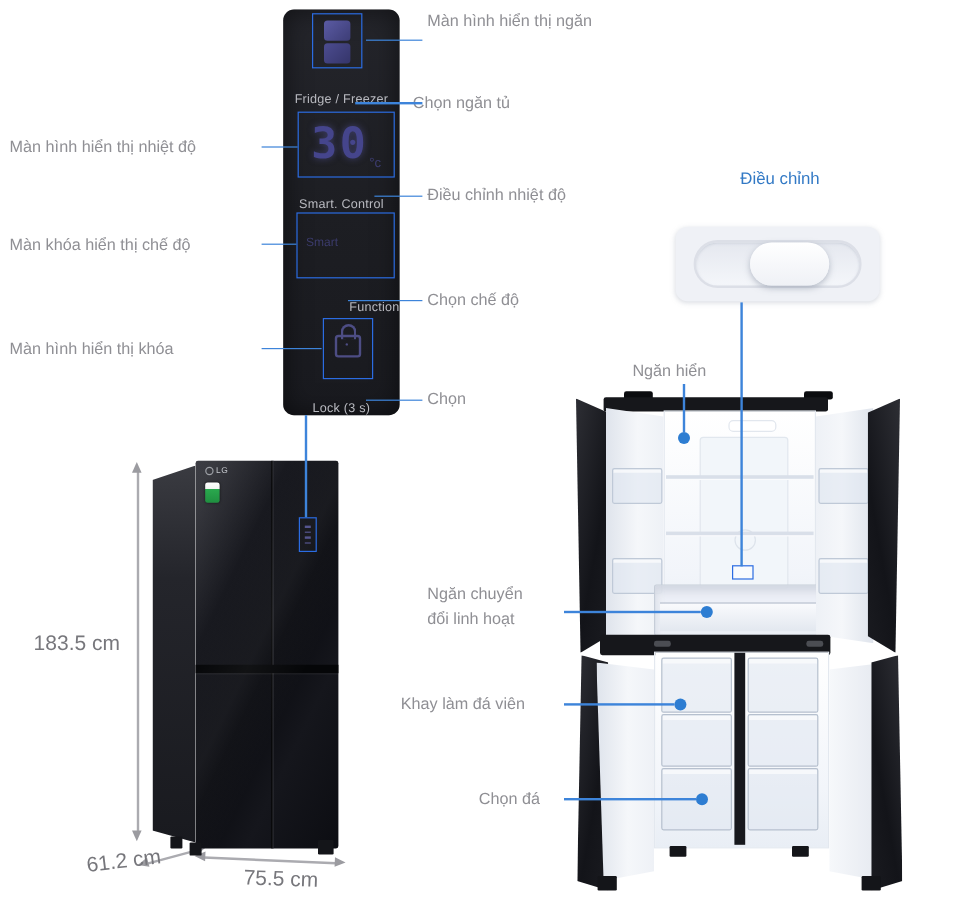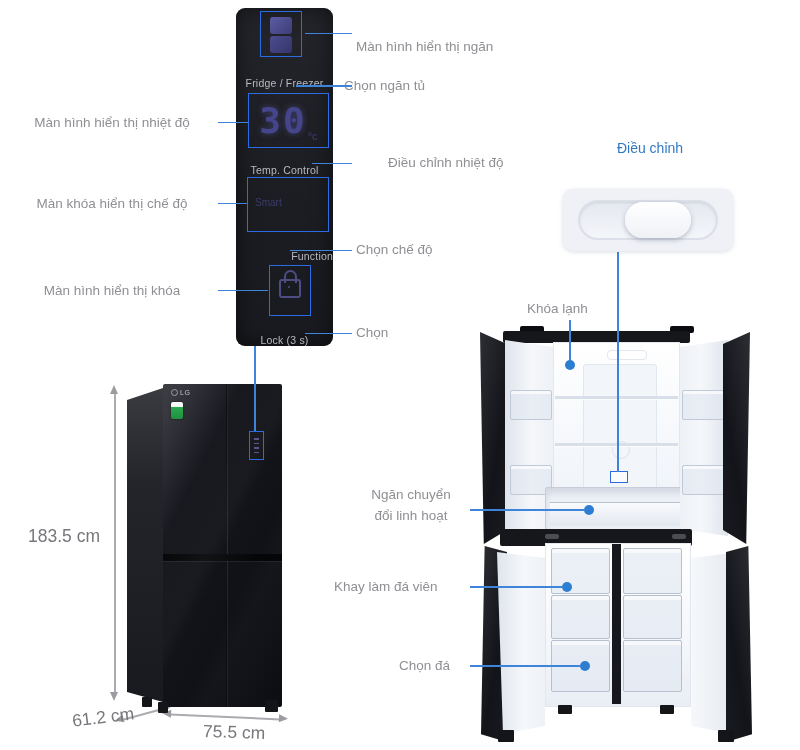--- a/index.html
+++ b/index.html
@@ -1,19 +1,19 @@
 <!DOCTYPE html>
 <html><head>
 <meta charset="utf-8">
 <style>
   html,body{margin:0;padding:0;}
   body{width:800px;height:750px;background:#ffffff;font-family:"Liberation Sans",sans-serif;position:relative;overflow:hidden;}
   
   .lbl{position:absolute;color:#8f8f94;font-size:13.5px;line-height:16px;white-space:nowrap;}
-  .lbl.right-align{text-align:center;white-space:normal;}
+  .lbl.right-align{text-align:left;white-space:normal;}
   .lbl-blue{position:absolute;color:#3279c5;font-size:14px;line-height:19px;text-align:center;}
   
   .hline{position:absolute;height:1.5px;background:#3d84da;z-index:7;}
   .vline{position:absolute;width:1.5px;background:#3d84da;z-index:7;}
   .dot{position:absolute;width:10px;height:10px;border-radius:50%;background:#2d7dd2;z-index:8;}
   .bluebox{position:absolute;border:1.5px solid #2b6ce2;z-index:6;}
   
   .panel{position:absolute;left:236px;top:8px;width:97px;height:338px;border-radius:9px;
          background:linear-gradient(180deg,#24252b 0%,#1d1e23 50%,#191a1f 100%);
          box-shadow:inset 0 0 22px rgba(0,0,0,.55);z-index:2;}
@@ -86,44 +86,44 @@
     <div style="position:absolute;left:9px;top:5px;">
       <div class="comp-rect" style="background:linear-gradient(135deg,#5b5ba4,#3d3d76);"></div>
       <div class="comp-rect" style="background:linear-gradient(135deg,#4c4c90,#35356a);margin-top:2px;"></div>
     </div>
   </div>
   <div class="p-lbl" style="top:69px;">Fridge / Freezer</div>
   <div class="pbox" style="left:12px;top:85px;width:81px;height:55px;display:flex;justify-content:center;align-items:center;">
     <span class="seg">30</span>
     <span class="seg-unit">°c</span>
   </div>
-  <div class="p-lbl" style="top:156px;">Temp. Control</div>
+  <div class="p-lbl" style="top:156px;">Smart. Control</div>
   <div class="pbox" style="left:11px;top:169px;width:82px;height:55px;">
     <span class="smart-txt">Smart</span>
   </div>
   <div class="p-lbl" style="top:242px;text-align:right;">Function</div>
   <div class="pbox" style="left:33px;top:257px;width:42px;height:51px;display:flex;justify-content:center;">
     <div class="padlock"></div>
   </div>
   <div class="p-lbl" style="top:326px;">Lock (3 s)</div>
 </div>
 
 <div class="hline" style="left:305px;top:32.5px;width:47px;"></div>
 <div class="hline" style="left:296px;top:85px;width:56px;"></div>
 <div class="hline" style="left:312px;top:162.5px;width:40px;"></div>
 <div class="hline" style="left:290px;top:249.5px;width:62px;"></div>
 <div class="hline" style="left:305px;top:332.5px;width:47px;"></div>
 <div class="hline" style="left:218px;top:121.5px;width:30px;"></div>
 <div class="hline" style="left:218px;top:202.5px;width:29px;"></div>
 <div class="hline" style="left:218px;top:289.5px;width:50px;"></div>
 <div class="vline" style="left:254px;top:346px;height:85px;"></div>
 
-<div class="lbl" style="left:356px;top:39px;">Màn hình hiển thị ngăn</div>
+<div class="lbl" style="left:356px;top:10px;">Màn hình hiển thị ngăn</div>
 <div class="lbl" style="left:344px;top:78px;">Chọn ngăn tủ</div>
-<div class="lbl" style="left:356px;top:155px;margin-left:32px;">Điều chỉnh nhiệt độ</div>
+<div class="lbl" style="left:356px;top:155px;">Điều chỉnh nhiệt độ</div>
 <div class="lbl" style="left:356px;top:242px;">Chọn chế độ</div>
 <div class="lbl" style="left:356px;top:325px;">Chọn</div>
 <div class="lbl right-align" style="left:8px;top:115px;width:208px;">Màn hình hiển thị nhiệt độ</div>
 <div class="lbl right-align" style="left:8px;top:196px;width:208px;">Màn khóa hiển thị chế độ</div>
 <div class="lbl right-align" style="left:8px;top:283px;width:208px;">Màn hình hiển thị khóa</div>
 
 <div class="lbl-blue" style="left:535px;top:139px;width:230px;">
   <div>Điều chỉnh</div>
 </div>
 <div class="slider">
@@ -170,21 +170,21 @@
   <div class="fdrawer" style="left:163px;top:295px;width:57px;height:42px;"></div>
   <div class="fdrawer" style="left:163px;top:340px;width:57px;height:50px;"></div>
   <div class="door-light" style="left:231px;top:250px;width:48px;height:184px;clip-path:polygon(0 8px,100% 2px,calc(100% - 6px) 100%,0 176px);background:linear-gradient(270deg,#e3e7ee,#f6f8fb);"></div>
   <div class="door-dark" style="left:266px;top:246px;width:26px;height:196px;clip-path:polygon(0 6px,86% 0,100% 96%,0 100%);background:linear-gradient(260deg,#2d2e34 0%,#131419 60%,#1a1b20 100%);"></div>
   <div class="foot" style="left:38px;top:430px;width:16px;height:12px;"></div>
   <div class="foot" style="left:258px;top:430px;width:16px;height:12px;"></div>
   <div class="foot" style="left:98px;top:405px;width:14px;height:9px;"></div>
   <div class="foot" style="left:200px;top:405px;width:14px;height:9px;"></div>
 </div>
 
-<div class="lbl" style="left:527px;top:301px;">Khóa lạnh</div>
+<div class="lbl" style="left:527px;top:301px;">Ngăn hiển</div>
 <div class="vline" style="left:569px;top:320px;height:40px;"></div>
 <div class="dot" style="left:565px;top:360px;"></div>
 
 <div class="lbl right-align" style="left:356px;top:484px;width:110px;line-height:21px;">
   <div>Ngăn chuyển</div>
   <div>đổi linh hoạt</div>
 </div>
 <div class="hline" style="left:470px;top:509px;width:114px;"></div>
 <div class="dot" style="left:584px;top:505px;"></div>
 

